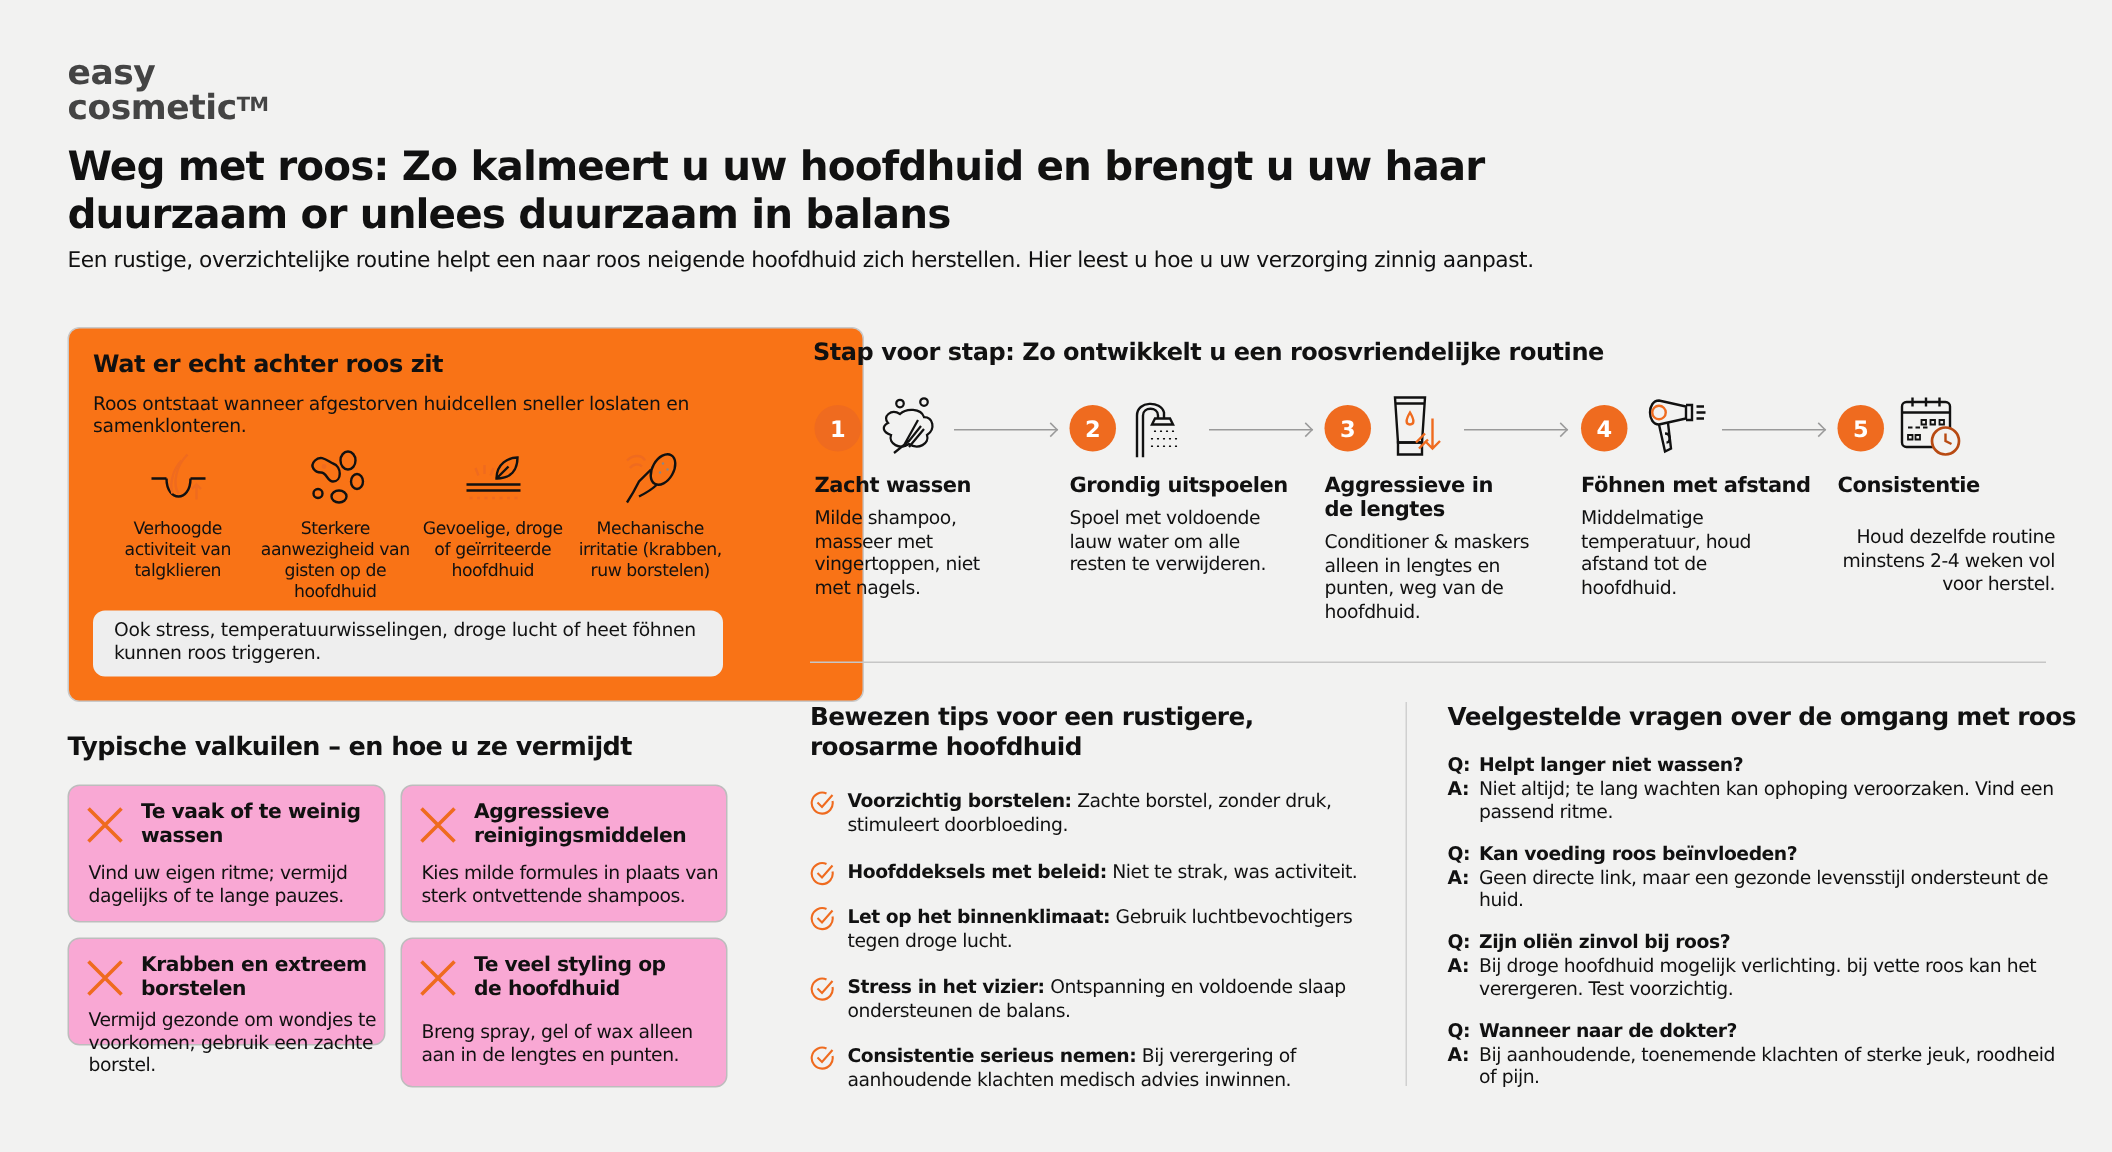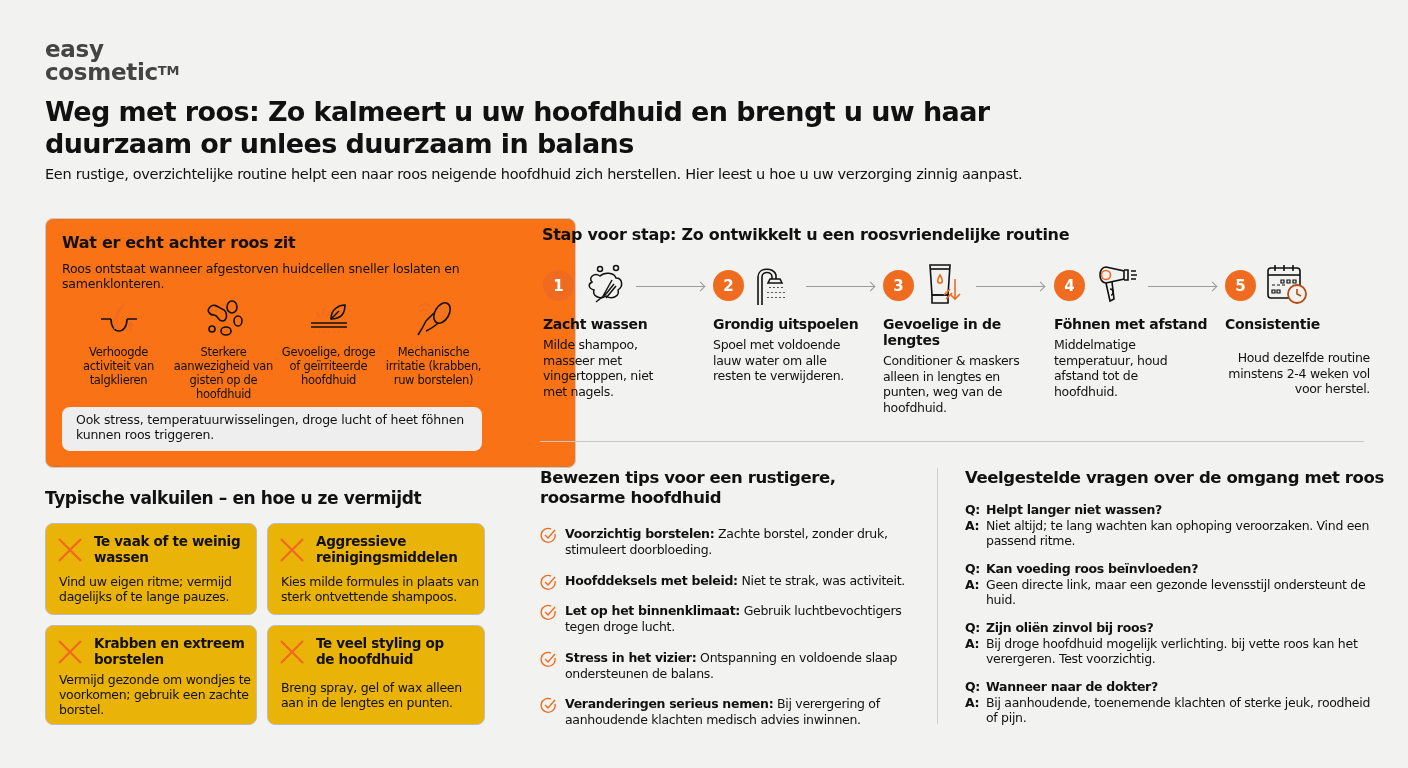--- a/index.html
+++ b/index.html
@@ -36,21 +36,21 @@
   .cause { width: 105px; text-align: center; font-size: 11.5px; line-height: 14px; letter-spacing: -0.3px; }
   .cause svg { display: block; margin: 0 auto 6px auto; }
   .note {
     position: absolute; left: 16px; top: 188px; width: 420px; height: 44px;
     background: #eeeeee; border-radius: 8px; padding: 5px 14px;
     font-size: 12.5px; line-height: 15px; letter-spacing: -0.2px;
   }
   
   .pit-title { left: 45px; top: 488px; font-size: 17px; font-weight: bold; letter-spacing: -0.4px; }
   .pit {
-    width: 212px; height: 92px; background: #eab308;
+    width: 212px; height: 92px; background: #f9a8d4;
     border: 1px solid #bdbdbd; border-radius: 8px;
   }
   .pit .x { position: absolute; left: 10px; top: 12px; }
   .pit .ph { position: absolute; left: 48px; top: 9px; font-weight: bold; font-size: 13.5px; line-height: 16px; letter-spacing: -0.3px; }
   .pit .pd { position: absolute; left: 13px; font-size: 12.5px; line-height: 15px; letter-spacing: -0.3px; width: 195px; }
   
   .steps-title { left: 542px; top: 225px; font-size: 16px; font-weight: bold; letter-spacing: -0.3px; }
   .step-num {
     width: 31px; height: 31px; border-radius: 50%;
     background: #ef6b1f; color: #fff; font-weight: bold; font-size: 15px;
@@ -150,21 +150,21 @@
   <div class="ph" style="width:150px;">Te vaak of te weinig wassen</div>
   <div class="pd" style="top:50px;">Vind uw eigen ritme; vermijd dagelijks of te lange pauzes.</div>
 </div>
 <div class="abs pit" style="left:267px;top:523px;width:218px;">
   <svg class="x" width="28" height="28" viewBox="0 0 28 28" stroke="#ef6b1f" stroke-width="2.4">
       <path d="M3 3 L25 25 M25 3 L3 25"></path>
     </svg>
   <div class="ph" style="width:160px;">Aggressieve reinigingsmiddelen</div>
   <div class="pd" style="top:50px;width:205px;">Kies milde formules in plaats van sterk ontvettende shampoos.</div>
 </div>
-<div class="abs pit" style="left:45px;top:625px;height:100px;">
+<div class="abs pit" style="left:45px;top:625px;height:72px;">
   <svg class="x" width="28" height="28" viewBox="0 0 28 28" stroke="#ef6b1f" stroke-width="2.4">
       <path d="M3 3 L25 25 M25 3 L3 25"></path>
     </svg>
   <div class="ph" style="width:160px;">Krabben en extreem borstelen</div>
   <div class="pd" style="top:46px;">Vermijd gezonde om wondjes te voorkomen; gebruik een zachte borstel.</div>
 </div>
 <div class="abs pit" style="left:267px;top:625px;width:218px;height:100px;">
   <svg class="x" width="28" height="28" viewBox="0 0 28 28" stroke="#ef6b1f" stroke-width="2.4">
       <path d="M3 3 L25 25 M25 3 L3 25"></path>
     </svg>
@@ -199,21 +199,21 @@
 <div class="abs step-num" style="left:883px;top:270px;">3</div>
 <svg class="abs" style="left:928px;top:263px;" width="36" height="42" viewBox="0 0 36 42" fill="none" stroke="#111" stroke-width="1.6">
   <path d="M2 2 H22 L20 32 H4 Z"></path>
     <path d="M2 6 H22"></path>
     <path d="M4 32 H20 V40 H4 Z"></path>
   <path d="M12 12 C9 17 9 20 12 20 C15 20 15 17 12 12Z" stroke="#ef6b1f"></path>
   <path d="M27 16 V36 M22 31 L27 36 L32 31" stroke="#ef6b1f"></path>
   <path d="M18 36 L24 30 M16 32 L22 26" stroke="#ef6b1f"></path>
 </svg>
 <div class="abs arrow" style="left:976px;top:286px;width:68px;"></div>
-<div class="abs step-h" style="left:883px;top:316px;width:130px;">Gevoelige in de lengtes</div>
+<div class="abs step-h" style="left:883px;top:316px;width:130px;">Aggressieve in de lengtes</div>
 <div class="abs step-d" style="left:883px;top:353px;width:150px;">Conditioner &amp; maskers alleen in lengtes en punten, weg van de hoofdhuid.</div>
 
 <div class="abs step-num" style="left:1054px;top:270px;">4</div>
 <svg class="abs" style="left:1096px;top:265px;" width="46" height="40" viewBox="0 0 46 40" fill="none" stroke="#111" stroke-width="1.6">
   <path d="M10 2 C2 2 2 18 10 18 L28 14 V6 Z"></path>
   <circle cx="10" cy="10" r="4.5" stroke="#ef6b1f"></circle>
   <path d="M28 5 H32 V15 H28"></path>
   <path d="M35 6 H40 M35 10 H41 M35 14 H40"></path>
   <path d="M10 18 L14 36 L18 34 L16 17"></path>
   <path d="M14 24 C18 24 18 30 15 30"></path>
@@ -265,21 +265,21 @@
       <path d="M15 7 A7 7 0 1 1 11 2"></path>
       <path d="M5 8 L8 11 L15 3"></path>
     </svg>
   <div class="tt"><b>Stress in het vizier:</b><span> Ontspanning en voldoende slaap ondersteunen de balans.</span></div>
 </div>
 <div class="abs tip" style="top:696px;height:32px;">
   <svg width="17" height="17" viewBox="0 0 17 17" fill="none" stroke="#ef6b1f" stroke-width="1.4">
       <path d="M15 7 A7 7 0 1 1 11 2"></path>
       <path d="M5 8 L8 11 L15 3"></path>
     </svg>
-  <div class="tt"><b>Veranderingen serieus nemen:</b><span> Bij verergering of aanhoudende klachten medisch advies inwinnen.</span></div>
+  <div class="tt"><b>Consistentie serieus nemen:</b><span> Bij verergering of aanhoudende klachten medisch advies inwinnen.</span></div>
 </div>
 
 <h2 class="abs faq-title">Veelgestelde vragen over de omgang met roos</h2>
 
 <div class="abs faq" style="top:502px;height:50px;">
   <span class="lbl" style="top:0;">Q:</span>
     <span class="txt q" style="top:0;">Helpt langer niet wassen?</span>
   <span class="lbl" style="top:16px;">A:</span>
     <span class="txt" style="top:16px;">Niet altijd; te lang wachten kan ophoping veroorzaken. Vind een passend ritme.</span>
 </div>

